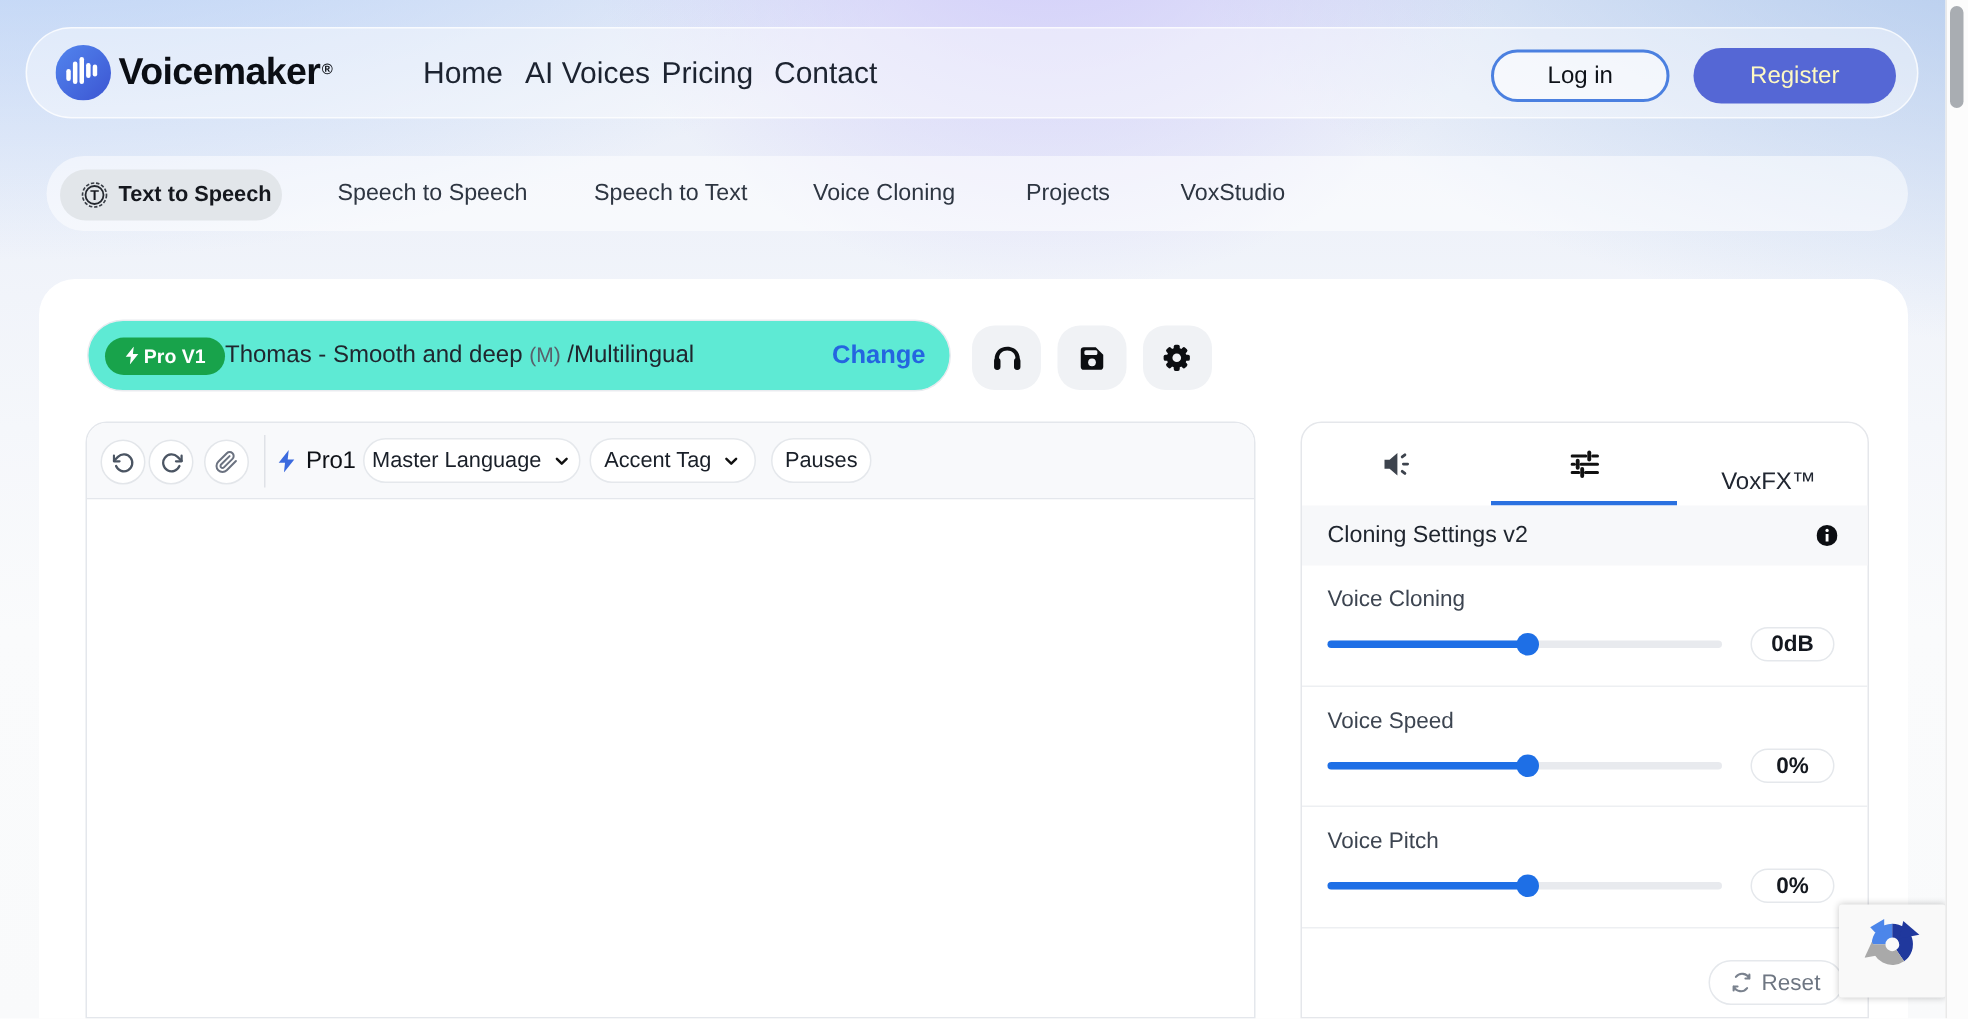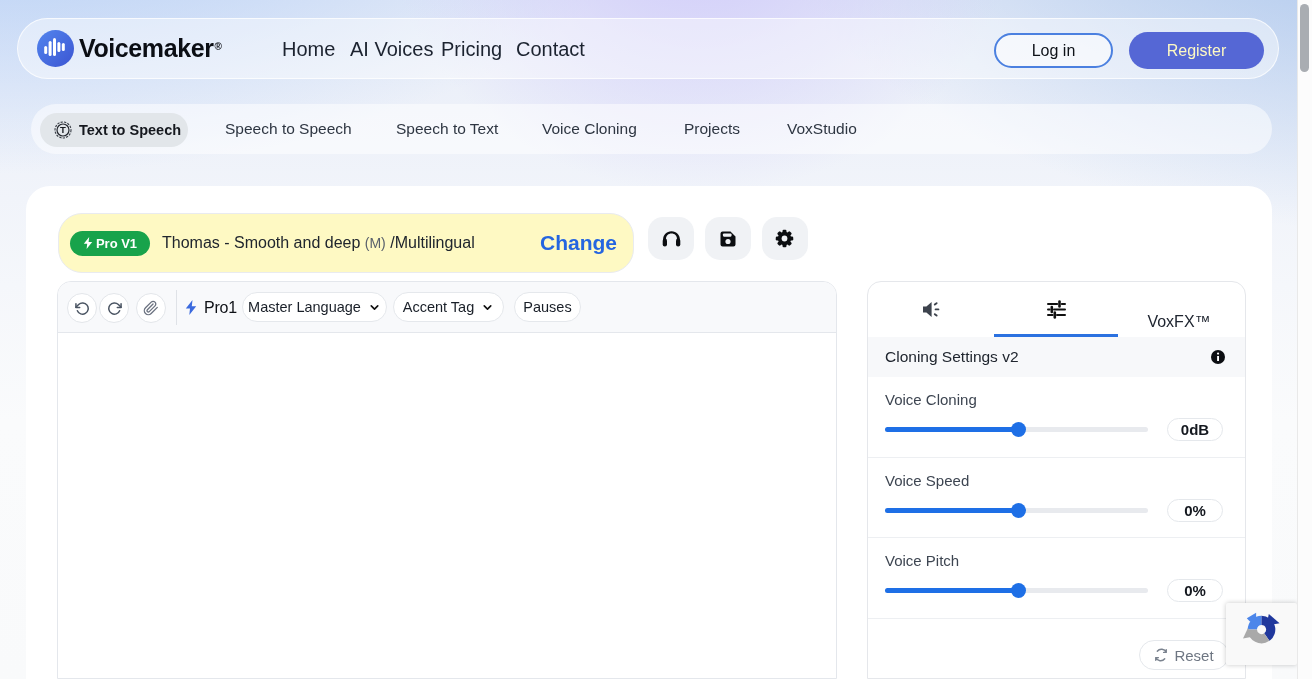--- a/index.html
+++ b/index.html
@@ -37,27 +37,27 @@
   #tabactive { position:absolute; left:9px; top:9px; width:148px; height:34px; border-radius:17px;
     background:#e2e6ea; display:flex; align-items:center; }
   #tabactive .txt { font-size:14.5px; font-weight:bold; color:#15181e; margin-left:7px; }
   .tab { position:absolute; top:0; height:50px; display:flex; align-items:center; font-size:15.5px; color:#2e3642; }
 
   
   #card { position:absolute; left:26px; top:186px; width:1246px; height:493px; background:#fff;
     border-radius:24px 24px 0 0; }
 
   
-  #voicepill { position:absolute; left:32px; top:27px; width:576px; height:60px; background:#fef9c3;
+  #voicepill { position:absolute; left:32px; top:27px; width:576px; height:48px; background:#5eead4;
     border:1px solid #e9ebef; border-radius:24px; display:flex; align-items:center; }
   #badge { margin-left:11px; width:80px; height:25px; border-radius:13px; background:#18a34b; color:#fff;
     font-size:13px; font-weight:bold; display:flex; align-items:center; justify-content:center; gap:3px; }
-  #vname { margin-left:12px; font-size:16px; color:#20262e; }
+  #vname { font-size:16px; color:#20262e; }
   #vname .m { color:#59606b; font-size:14px; }
-  #change { position:absolute; right:16px; font-size:21px; font-weight:bold; color:#2465e0; }
+  #change { position:absolute; right:16px; font-size:17px; font-weight:bold; color:#2465e0; }
   .iconbtn { position:absolute; top:31px; width:46px; height:43px; border-radius:15px; background:#f0f2f5;
     display:flex; align-items:center; justify-content:center; }
 
   
   #editor { position:absolute; left:31px; top:95px; width:780px; height:398px; background:#fff;
     border:1px solid #e4e7ec; border-radius:14px 14px 0 0; }
   #toolbar { position:absolute; left:0; top:0; width:778px; height:51px; background:#f8f9fb;
     border-bottom:1px solid #e4e7ec; border-radius:13px 13px 0 0; }
   .circbtn { position:absolute; top:11px; width:30px; height:30px; border-radius:50%; background:#fff;
     border:1px solid #e3e6ea; display:flex; align-items:center; justify-content:center; }

